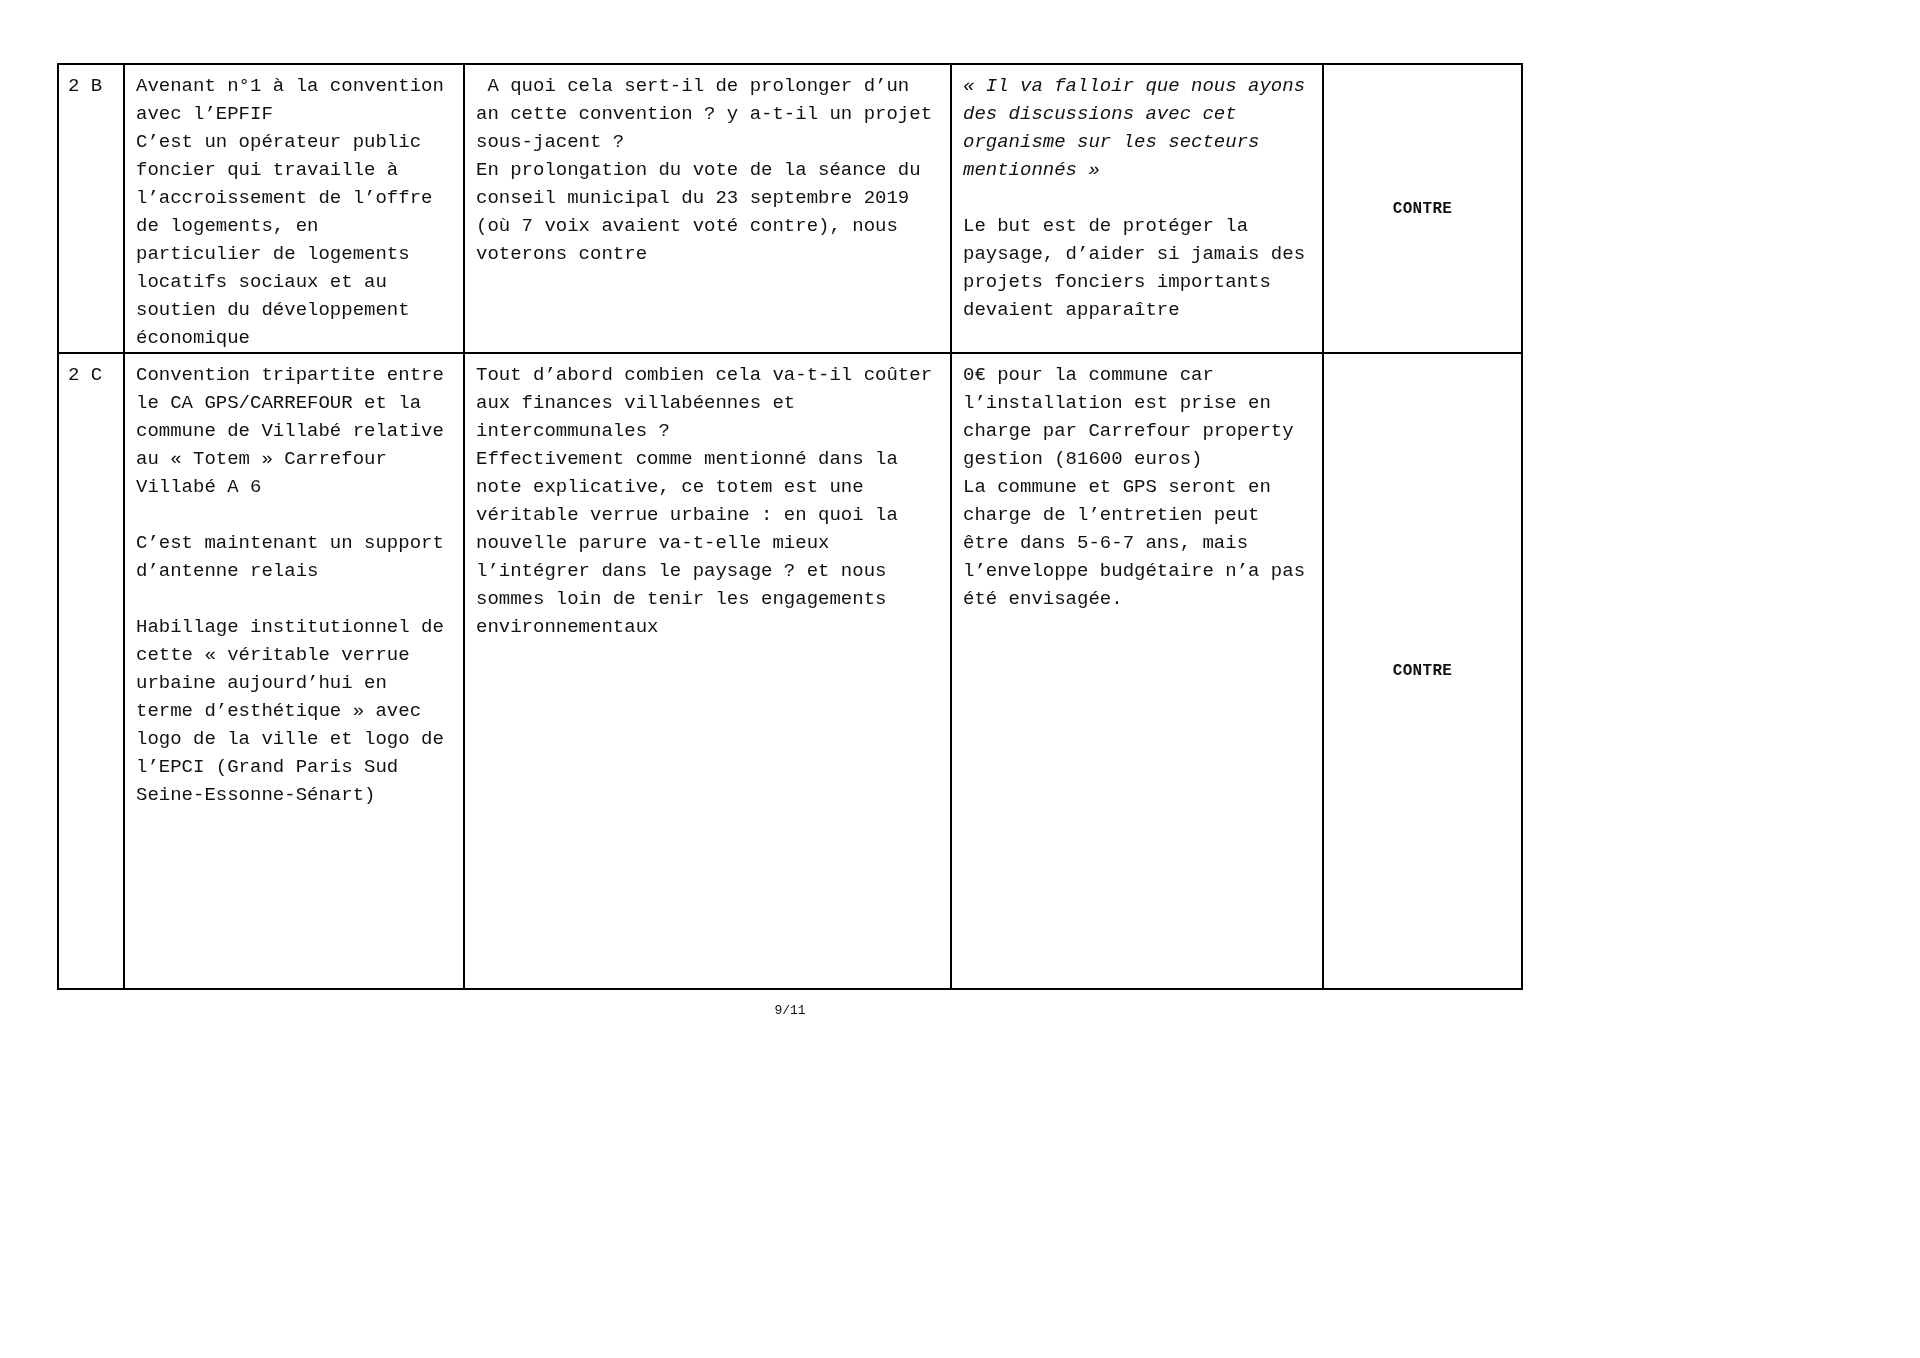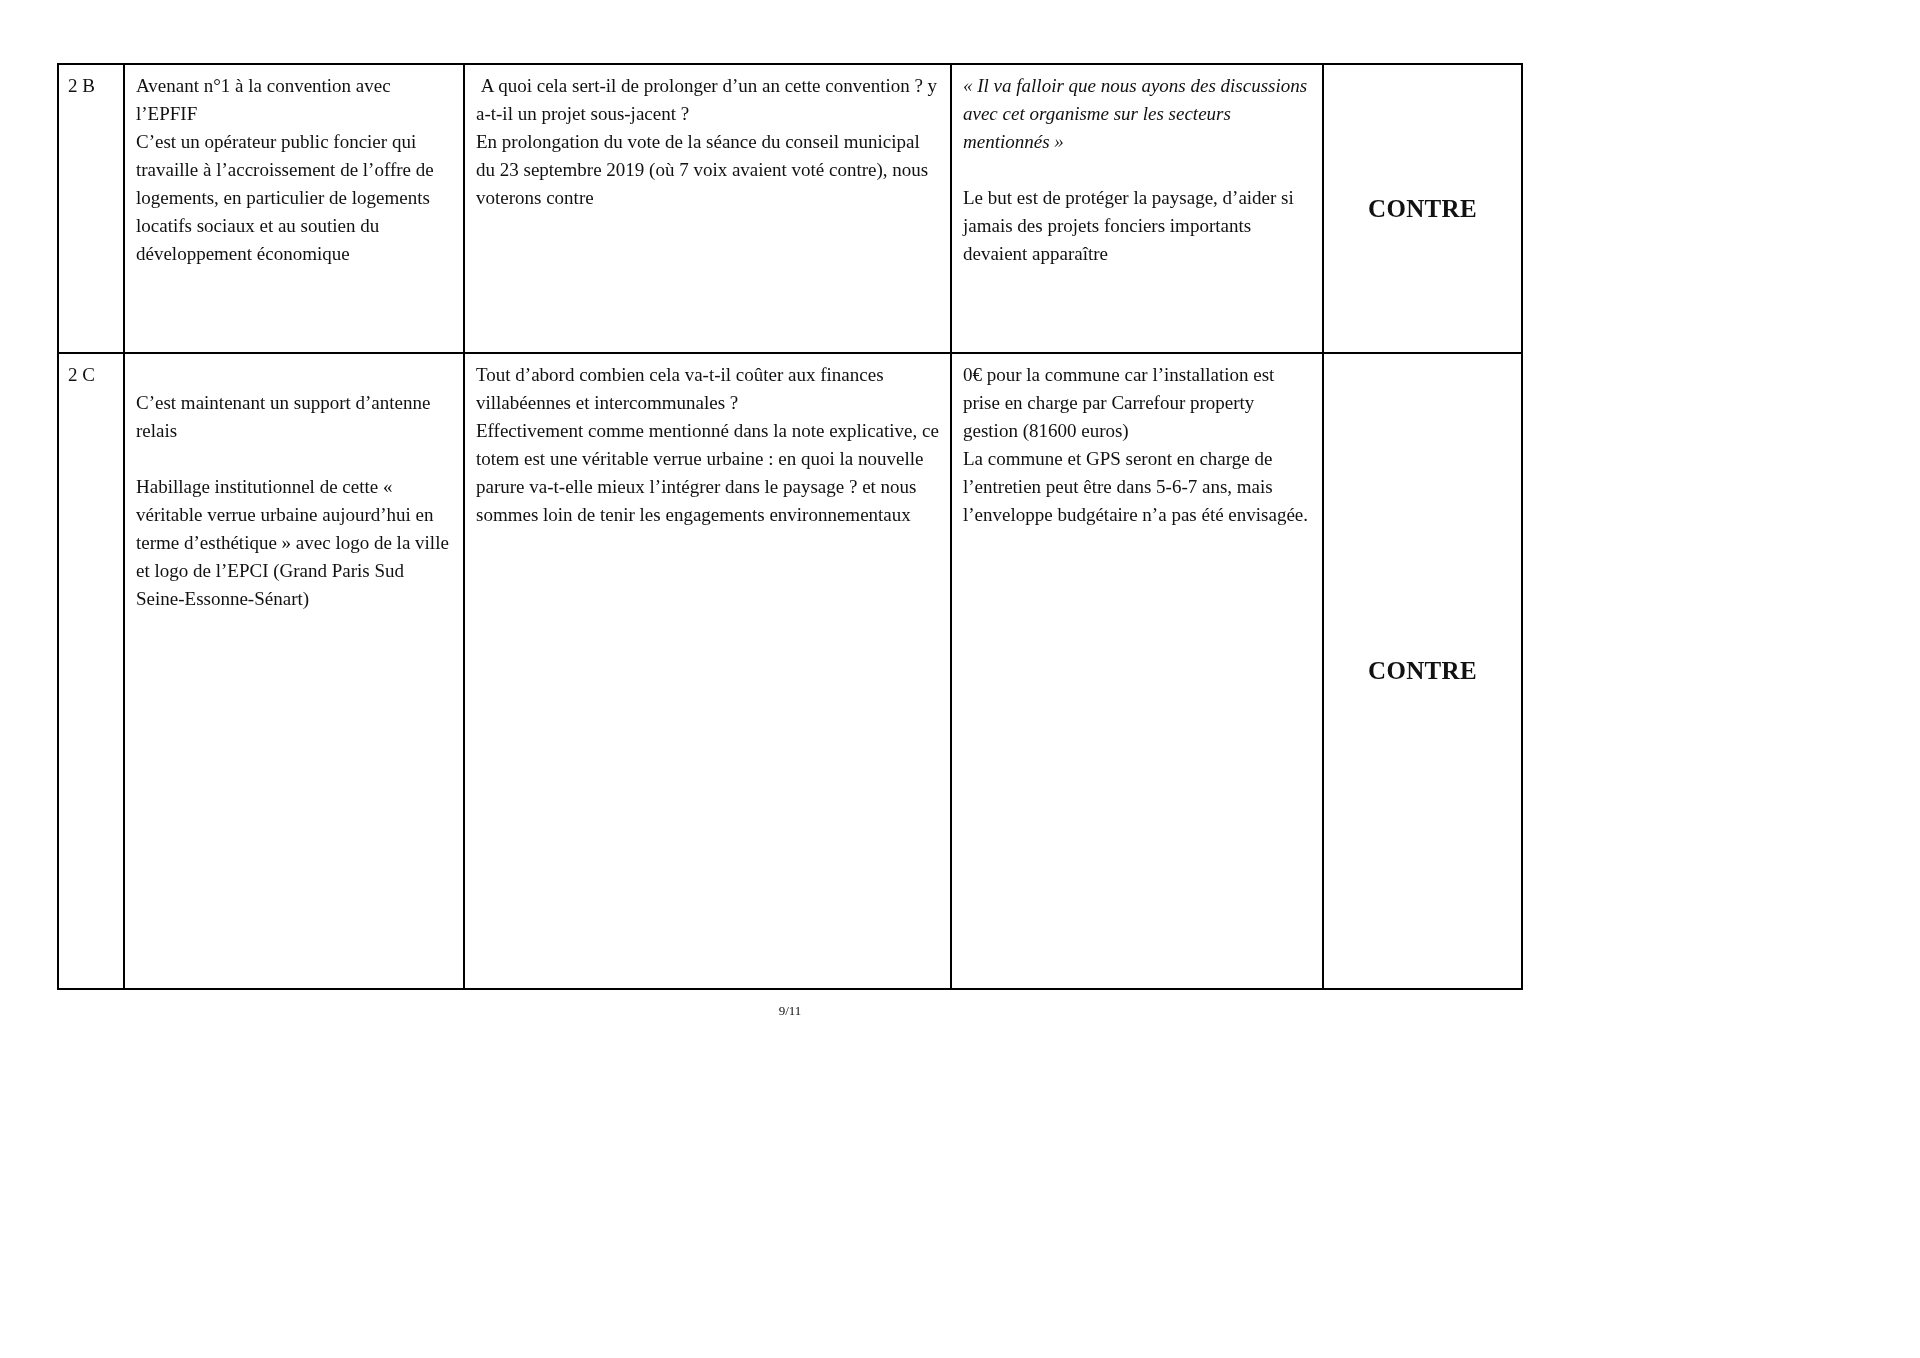--- a/index.html
+++ b/index.html
@@ -5,21 +5,21 @@
   html, body {
     margin: 0;
     padding: 0;
     background: #ffffff;
   }
   .page {
     position: relative;
     width: 1920px;
     height: 1358px;
     background: #ffffff;
-    font-family: Liberation Serif, serif;
+    font-family: Liberation Mono, monospace;
     color: #111111;
   }
   .doc-table {
     position: absolute;
     left: 57px;
     top: 63px;
     width: 1466px;
     height: 927px;
     box-sizing: border-box;
     border: 2px solid #000000;
@@ -44,21 +44,21 @@
   .blank { height: 28px; }
   .it { font-style: italic; }
   .vote-cell {
     display: flex;
     align-items: center;
     justify-content: center;
     padding: 0;
   }
   .vote-label {
     font-weight: bold;
-    font-size: 25px;
+    font-size: 16px;
     letter-spacing: 0.3px;
   }
   .id-cell { padding-left: 9px; }
   .footer {
     position: absolute;
     left: 57px;
     top: 997px;
     width: 1466px;
     text-align: center;
     font-size: 13px;
@@ -94,20 +94,21 @@
 
     <div class="cell row-top last-col vote-cell">
       <span class="vote-label">CONTRE</span>
     </div>
 
     <div class="cell id-cell">
       <div class="para">2 C</div>
     </div>
 
     <div class="cell">
+      <div class="para">Convention tripartite entre le CA GPS/CARREFOUR et la commune de Villabé relative au « Totem » Carrefour Villabé A 6</div>
       <div class="para blank"></div>
       <div class="para">C’est maintenant un support d’antenne relais</div>
       <div class="para blank"></div>
       <div class="para">Habillage institutionnel de cette « véritable verrue urbaine aujourd’hui en terme d’esthétique » avec logo de la ville et logo de l’EPCI (Grand Paris Sud Seine-Essonne-Sénart)</div>
     </div>
 
     <div class="cell">
       <div class="para">Tout d’abord combien cela va-t-il coûter aux finances villabéennes et intercommunales ?</div>
       <div class="para">Effectivement comme mentionné dans la note explicative, ce totem est une véritable verrue urbaine : en quoi la nouvelle parure va-t-elle mieux l’intégrer dans le paysage ? et nous sommes loin de tenir les engagements environnementaux</div>
     </div>

